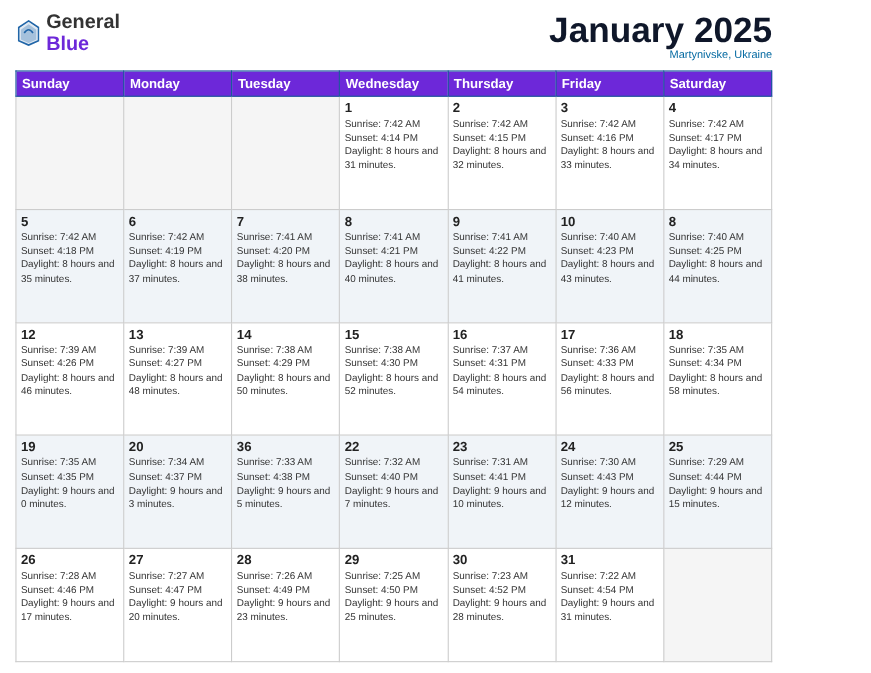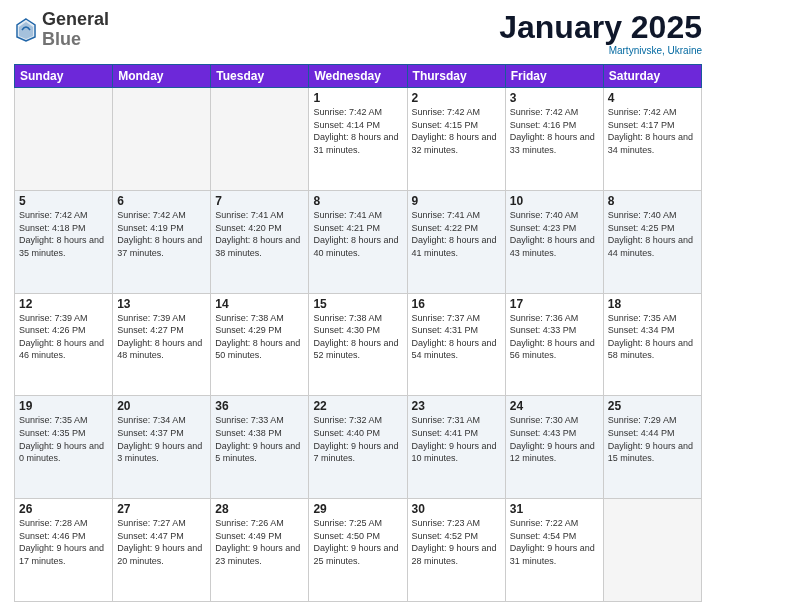--- a/index.html
+++ b/index.html
@@ -33,21 +33,21 @@
       line-height: 1.1;
     }
     .logo-general {
       font-size: 18px;
       font-weight: bold;
       color: #333;
     }
     .logo-blue {
       font-size: 18px;
       font-weight: bold;
-      color: #737373;
+      color: #6d28d9;
     }
     .logo-icon {
       width: 20px;
       height: 24px;
       margin-left: 2px;
       margin-right: 6px;
     }
     .title-block {
       text-align: right;
     }

